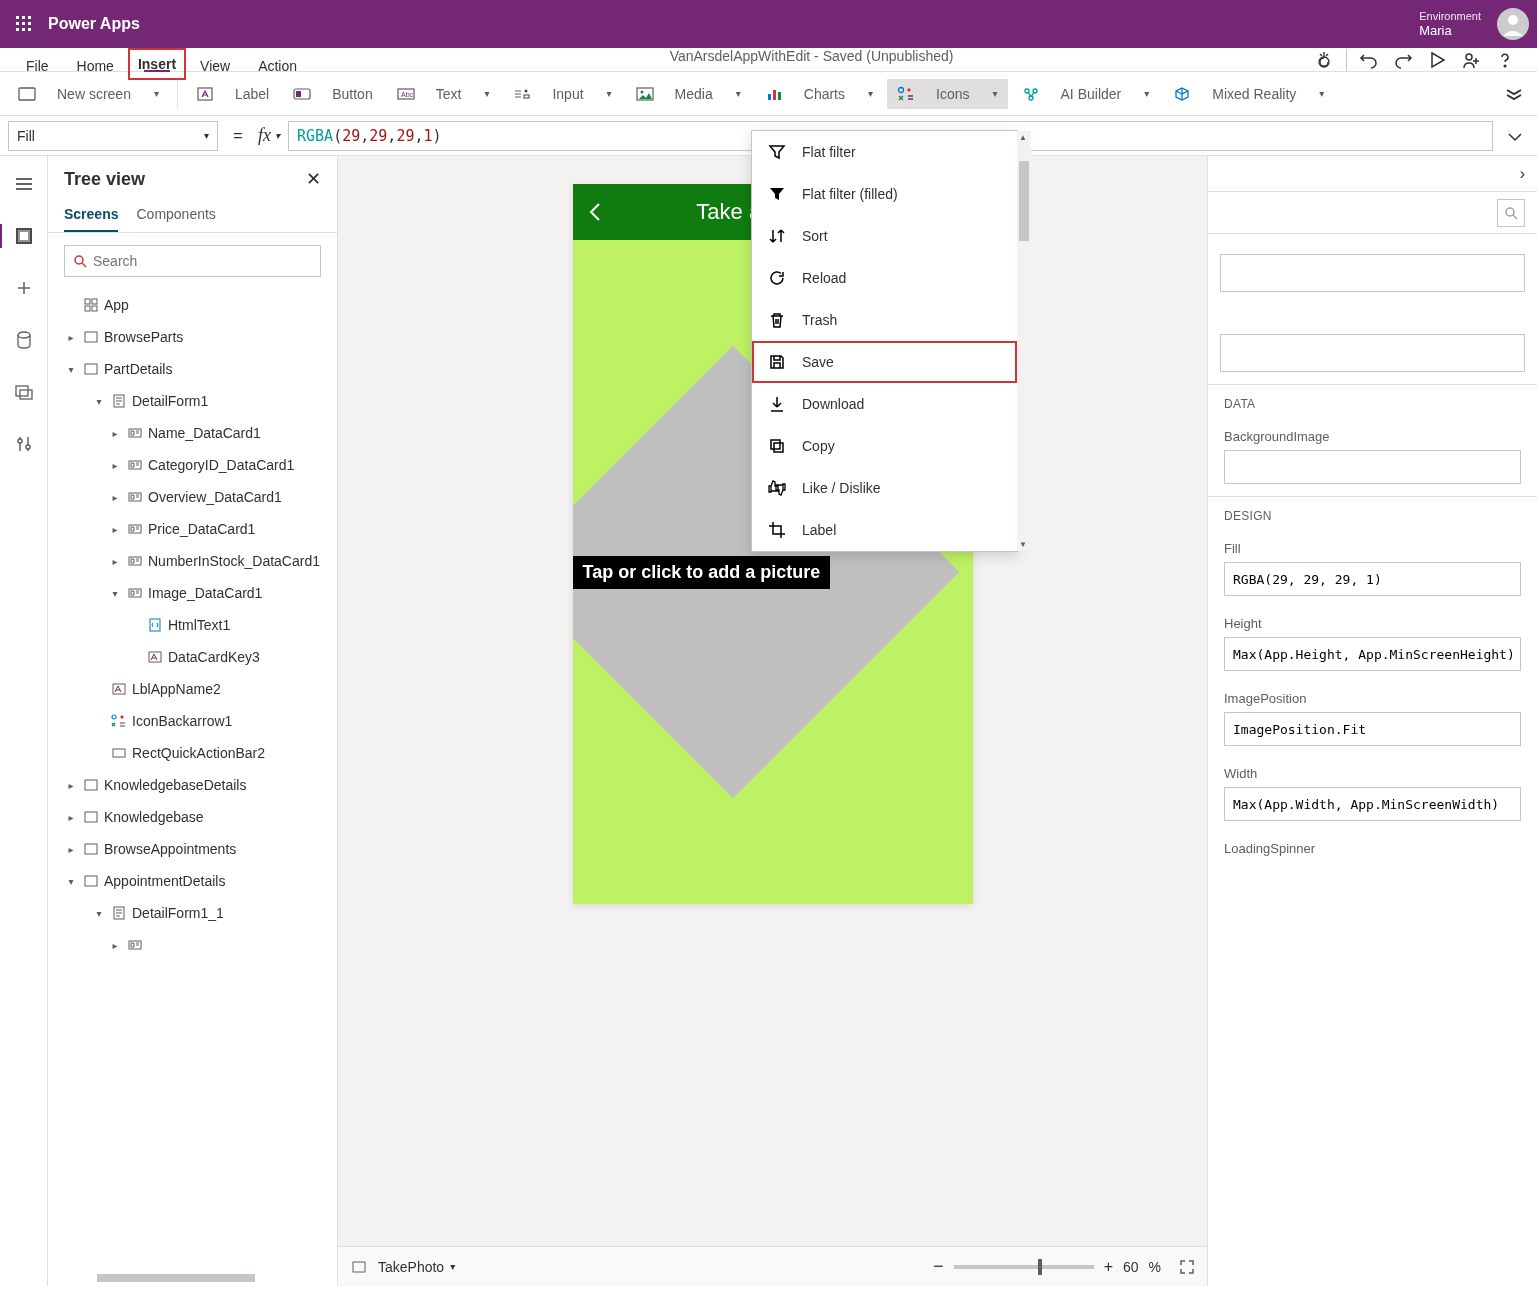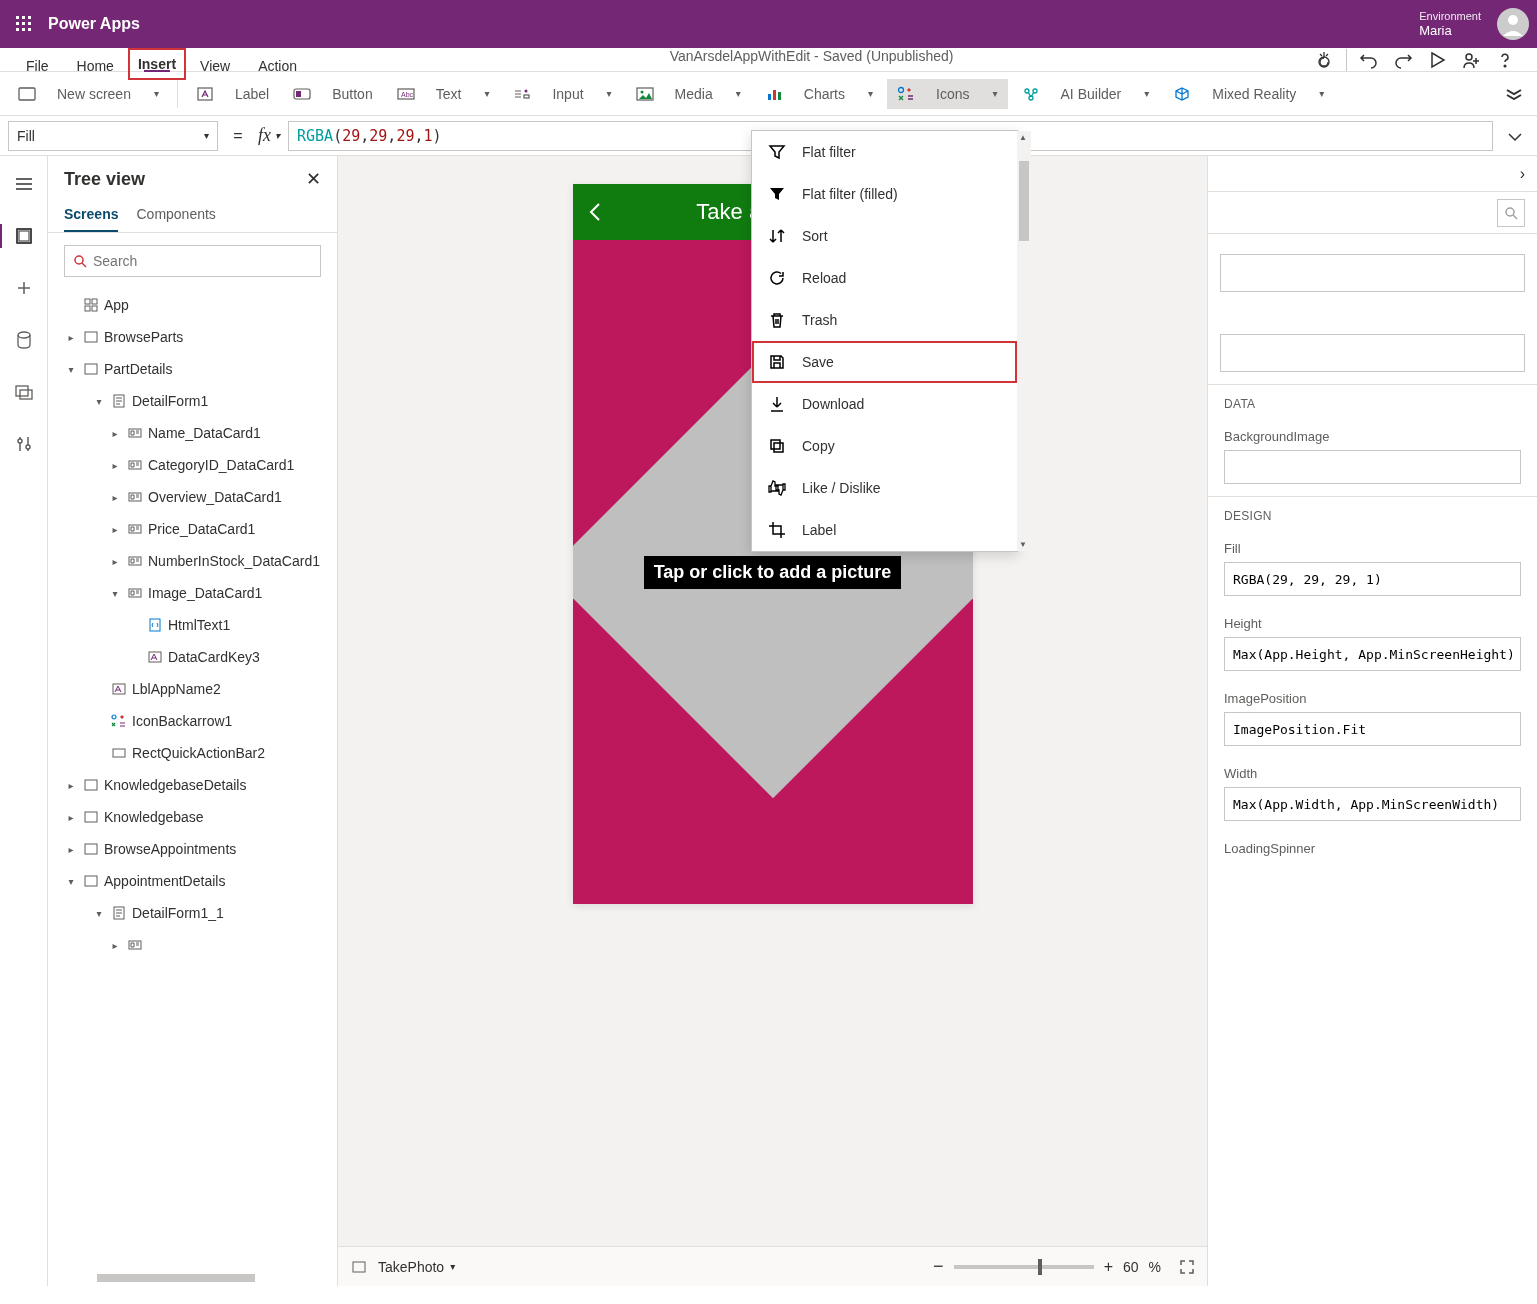--- a/index.html
+++ b/index.html
@@ -58,21 +58,21 @@
 .tw { width: 14px; display: inline-flex; justify-content: center; font-size: 10px; color: #605e5c; }
 .tree-icon { width: 18px; height: 18px; display: inline-flex; align-items: center; justify-content: center; color: #605e5c; } .ind-1 { padding-left: 16px; } .ind-3 { padding-left: 44px; } .ind-4 { padding-left: 60px; } .ind-5 { padding-left: 80px; }
 .tree-scrollbar-hint { height: 8px; background: linear-gradient(to right, transparent 0%, transparent 15%, #c8c6c4 15%, #c8c6c4 73%, transparent 73%); margin: 0 8px 4px; }
 
 .canvas-area { flex: 1; background: #f3f2f1; position: relative; display: flex; flex-direction: column; }
 .canvas-center { flex: 1; display: flex; align-items: flex-start; justify-content: center; padding: 28px 16px 0; }
 .phone { width: 400px; height: 720px; background: #fff; box-shadow: 0 2px 8px rgba(0,0,0,.1); position: relative; }
 .phone-hdr { height: 56px; background: #107c10; color: #fff; display: flex; align-items: center; padding: 0 12px; }
 .phone-back { font-size: 24px; margin-right: 8px; cursor: pointer; }
 .phone-title { flex: 1; text-align: center; font-size: 22px; }
-.phone-body { position: absolute; top: 56px; bottom: 0; left: 0; right: 0; background: #be185d; display: flex; align-items: center; justify-content: center; overflow: hidden; text-decoration: underline; }
+.phone-body { position: absolute; top: 56px; bottom: 0; left: 0; right: 0; background: #bef264; display: flex; align-items: center; justify-content: flex-start; overflow: hidden; text-decoration: underline; }
 .diamond { width: 320px; height: 320px; background: #bfbfbf; transform: rotate(45deg); }
 .circle { position: absolute; right: -30px; top: 190px; width: 90px; height: 90px; border-radius: 50%; background: #b3b3b3; }
 .tap-label { position: absolute; background: #000; color: #fff; padding: 6px 10px; font-size: 18px; font-weight: 600; }
 
 .canvas-footer { height: 40px; display: flex; align-items: center; padding: 0 12px; gap: 10px; border-top: 1px solid #e1dfdd; background: #faf9f8; }
 .cf-chip { display: flex; align-items: center; gap: 6px; cursor: pointer; }
 .cf-spacer { flex: 1; }
 .cf-slider { width: 140px; height: 4px; background: #c8c6c4; position: relative; }
 .cf-slider::after { content: ""; position: absolute; left: 60%; top: -6px; width: 4px; height: 16px; background: #605e5c; }
 

